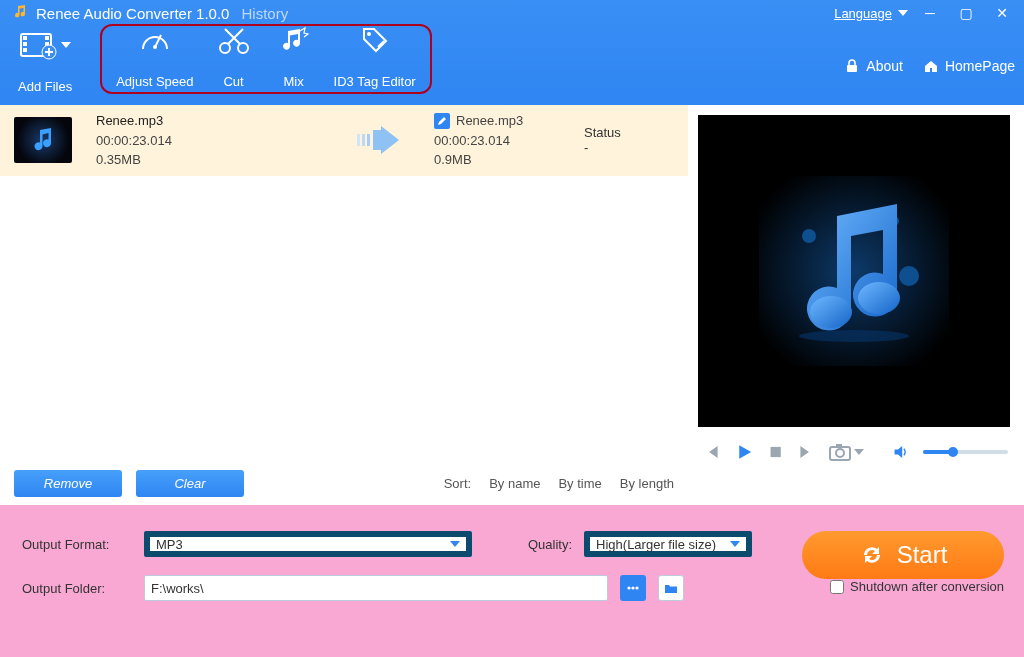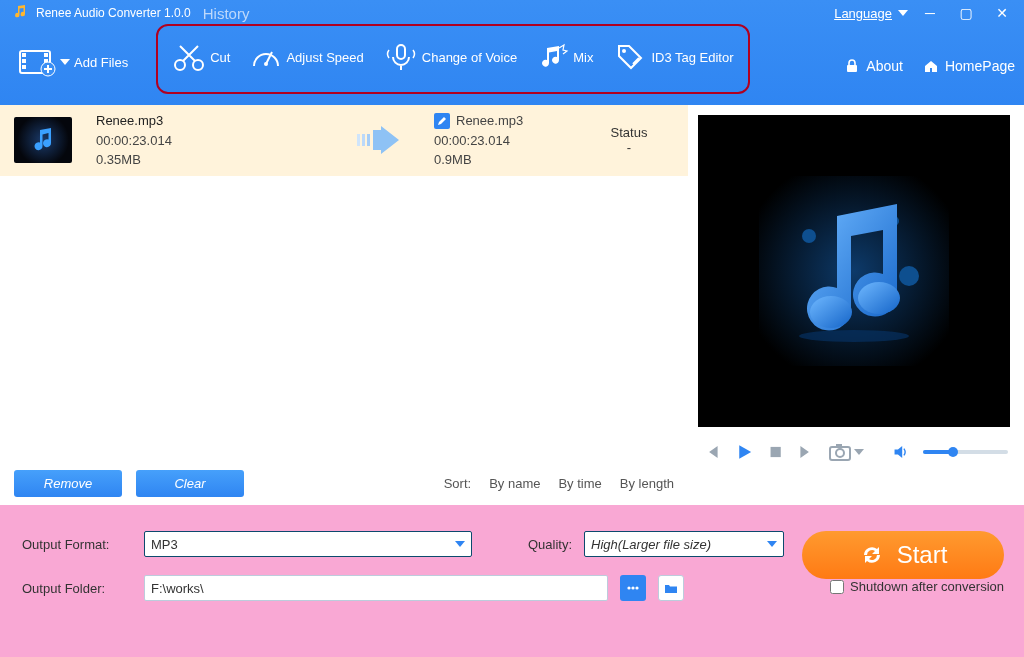--- a/index.html
+++ b/index.html
@@ -7,31 +7,31 @@
   .topbar {
     height: 105px;
     background: linear-gradient(#3a8ff5, #2f85f2);
     color: #fff;
     position: relative;
   }
   .title-row {
     height: 26px; display: flex; align-items: center; padding: 0 8px 0 12px;
     font-size: 13px; gap: 8px;
   }
-  .title-row .app-title { font-size: 12px; text-align: right; }
+  .title-row .app-title { font-size: 15px; text-align: right; }
   .title-row .history { color: #bdd8fb; font-size: 15px; margin-left: 4px;}
   .title-row .spacer { flex: 1; }
   .title-row .lang { display: flex; align-items: center; gap: 6px; cursor: pointer; text-decoration: underline; }
   .winbtn { width: 28px; text-align: center; cursor: pointer; font-size: 14px;}
   .toolbar-row {
     display: flex; align-items: flex-end; height: 74px; padding: 0 14px 6px 14px;
     font-size: 13px;
   }
   .tool {
-    display: flex; flex-direction: row; align-items: center; justify-content: space-between;
+    display: flex; flex-direction: column; align-items: center; justify-content: space-between;
     gap: 4px; padding: 0 10px; color: #fff; cursor: pointer; height: 64px;
     min-width:60px;
   }
   .tool svg { height: 30px; }
   .highlight-box {
     border: 2px solid #b00020; border-radius: 12px;
     display: flex; align-items: flex-end;
     margin-left: 18px; padding: 0 4px 3px 4px; height: 70px;
   }
   .right-top-links {
@@ -51,21 +51,21 @@
   .thumb {
     width: 58px; height: 46px; background: radial-gradient(circle at 50% 50%, #1a3a6a, #04060c 70%);
     display:flex; align-items:center; justify-content:center; border-radius:2px;
   }
   .src-info { width: 230px; line-height:1.5; color:#444; }
   .src-info .fname{ color:#222;}
   .arrow-col { width: 60px; display:flex; justify-content:center; }
   .dst-info { flex:1; line-height:1.5; color:#444;}
   .dst-info .fname-row { display:flex; align-items:center; gap:6px;}
   .edit-badge { width:16px; height:16px; background:#2f85f2; display:inline-flex; align-items:center; justify-content:center; border-radius:2px;}
-  .status-col { width: 90px; text-align:center; color:#333;}
+  .status-col { width: 90px; color:#333;}
   .btn-row { display:flex; gap:14px; padding:8px 14px; align-items:center; }
   .blue-btn {
     width: 108px; height:27px; border:none; border-radius:3px;
     background: linear-gradient(#46a0fb,#2f85f2); color:#fff; font-size:13px; cursor:pointer;font-style:italic;
   }
   .sort-row { margin-left:auto; display:flex; align-items:center; gap:18px; font-size:13px; color:#555;}
   .right-panel { width: 336px; padding: 6px 10px 0 6px; }
   .preview {
     width: 312px; height: 312px; background:#000; margin:4px auto 0;
     display:flex; align-items:center; justify-content:center;
@@ -76,24 +76,24 @@
   .vol-slider .fill{position:absolute;left:0;top:0;height:100%;width:35%;background:#2f85f2;border-radius:2px;}
   .vol-slider .thumb{position:absolute;left:35%;top:50%;width:10px;height:10px;background:#2f85f2;border-radius:50%;transform:translate(-50%,-50%);}
   .bottom {
     height:152px; background:#f9a8d4; padding: 26px 16px 10px 22px;
     display:flex; justify-content:space-between;
   }
   .settings { font-size:13px; color:#333; }
   .settings-row{ display:flex; align-items:center; margin-bottom:18px; gap:12px;}
   .settings-row .lbl{ width:110px;}
   .combo{
-    width:328px; height:26px; border:1px solid #0c4a6e; background:#fff; border-radius:2px;
+    width:328px; height:26px; border:6px solid #0c4a6e; background:#fff; border-radius:2px;
     display:flex; align-items:center; padding:0 6px; font-size:13px; justify-content:space-between;
   }
-  .combo.small{width:200px;font-style:italic;}
+  .combo.small{width:168px;}
   .textfield{
     width:464px; height:26px; border:1px solid #bcccdc; background:#fff; border-radius:2px;
     padding:0 6px; font-size:13px; display:flex; align-items:center;
   }
   .mini-btn{
     width:26px;height:26px;border-radius:3px;background:#2f85f2;display:flex;align-items:center;justify-content:center;cursor:pointer;
   }
   .start-col{ display:flex; flex-direction:column; align-items:flex-end; padding-right:4px;}
   .start-btn{
     width:202px; height:48px; border:none; border-radius:24px; background:linear-gradient(#ff9a2f,#ff7a14);
@@ -140,42 +140,34 @@
           <circle cx="30" cy="22" r="7" fill="#3a8ff5" stroke="#fff" stroke-width="1"></circle>
           <path d="M30 18v8M26 22h8" stroke="#fff" stroke-width="2"></path>
         </svg>
         <span class="tri-down white"></span>
       </span>
       <span>Add Files</span>
     </div>
 
     <div class="highlight-box">
       <div class="tool">
+        <svg width="32" height="30" viewBox="0 0 32 30">
+          <path d="M4 24 A12 12 0 1 1 28 24" fill="none" stroke="#fff" stroke-width="2"></path>
+          <path d="M16 22 L22 10" stroke="#fff" stroke-width="2"></path>
+          <circle cx="16" cy="22" r="2" fill="#fff"></circle>
+        </svg>
+        <span>Adjust Speed</span>
+      </div>
+      <div class="tool">
         <svg width="34" height="30" viewBox="0 0 34 30">
           <circle cx="8" cy="23" r="5" fill="none" stroke="#fff" stroke-width="2"></circle>
           <circle cx="26" cy="23" r="5" fill="none" stroke="#fff" stroke-width="2"></circle>
           <path d="M11 19 L26 4 M23 19 L8 4" stroke="#fff" stroke-width="2"></path>
         </svg>
         <span>Cut</span>
-      </div>
-      <div class="tool">
-        <svg width="32" height="30" viewBox="0 0 32 30">
-          <path d="M4 24 A12 12 0 1 1 28 24" fill="none" stroke="#fff" stroke-width="2"></path>
-          <path d="M16 22 L22 10" stroke="#fff" stroke-width="2"></path>
-          <circle cx="16" cy="22" r="2" fill="#fff"></circle>
-        </svg>
-        <span>Adjust Speed</span>
-      </div>
-      <div class="tool">
-        <svg width="34" height="30" viewBox="0 0 34 30">
-          <rect x="13" y="3" width="8" height="14" rx="4" fill="none" stroke="#fff" stroke-width="2"></rect>
-          <path d="M9 15a8 8 0 0 0 16 0 M17 23v5" stroke="#fff" stroke-width="2" fill="none"></path>
-          <path d="M5 8q-3 4 0 8 M29 8q3 4 0 8" stroke="#fff" stroke-width="1.5" fill="none"></path>
-        </svg>
-        <span>Change of Voice</span>
       </div>
       <div class="tool">
         <svg width="32" height="30" viewBox="0 0 32 30">
           <path d="M10 6 L22 4 V18 a3.5 3.5 0 1 1 -2 -3 V9 L12 10.6 V21 a3.5 3.5 0 1 1 -2 -3 Z" fill="#fff"></path>
           <path d="M22 6l5-3-1 5 4 1-4 3" stroke="#fff" stroke-width="1.2" fill="none"></path>
         </svg>
         <span>Mix</span>
       </div>
       <div class="tool">
         <svg width="34" height="30" viewBox="0 0 34 30">

